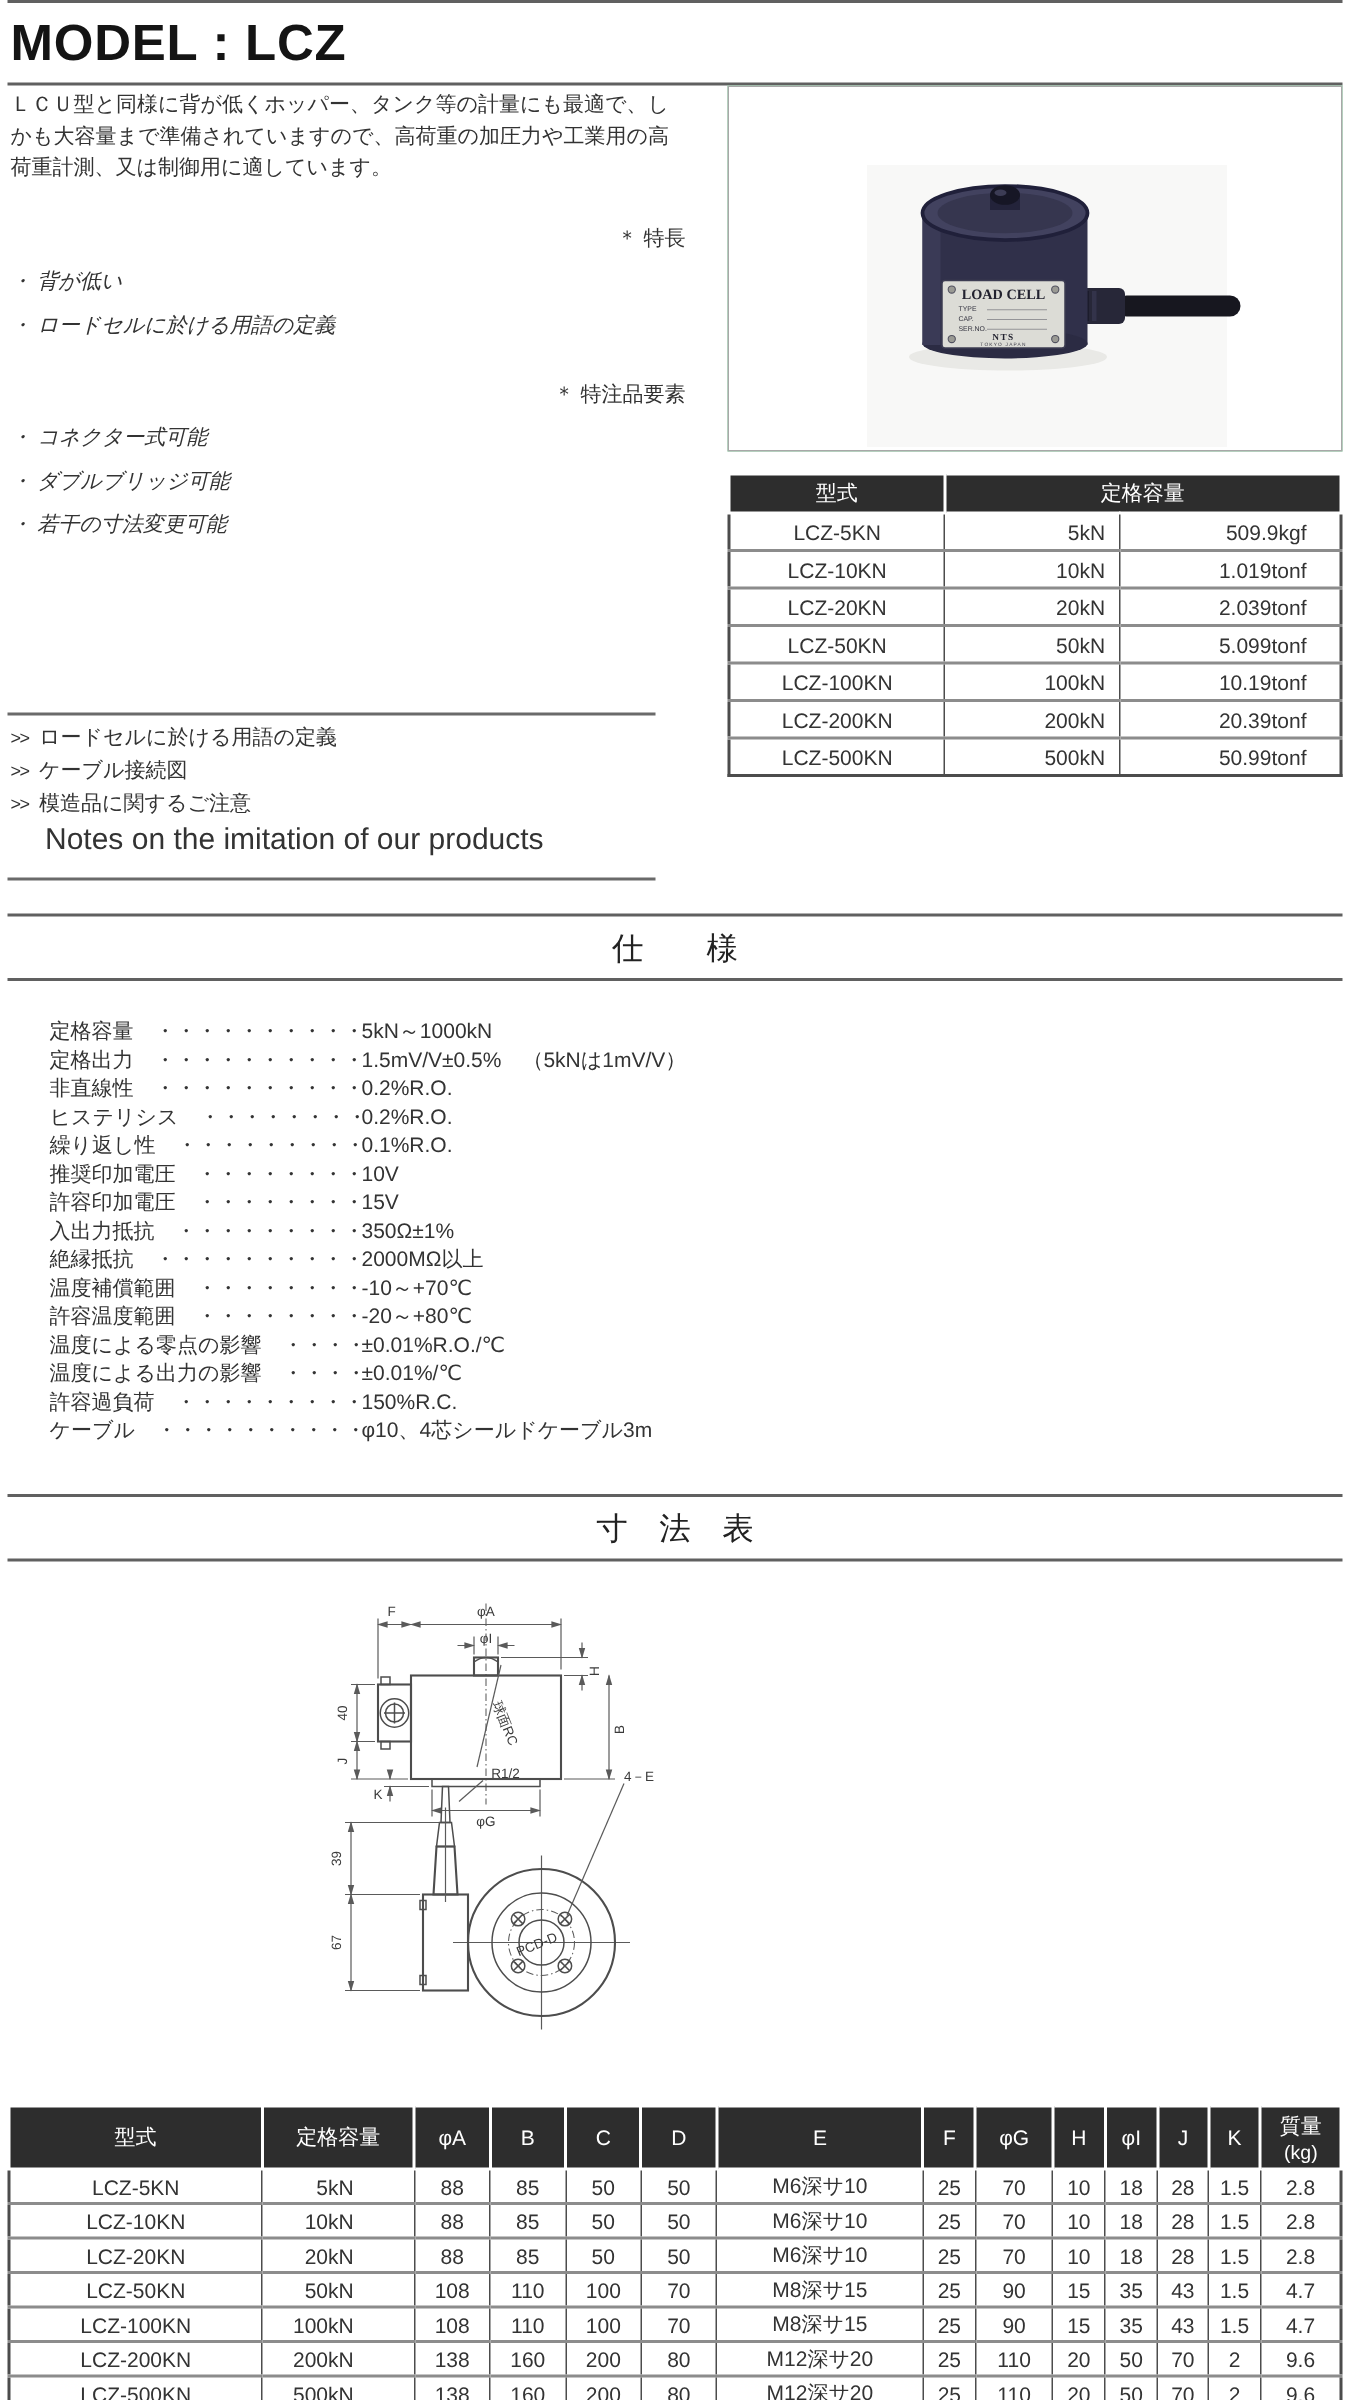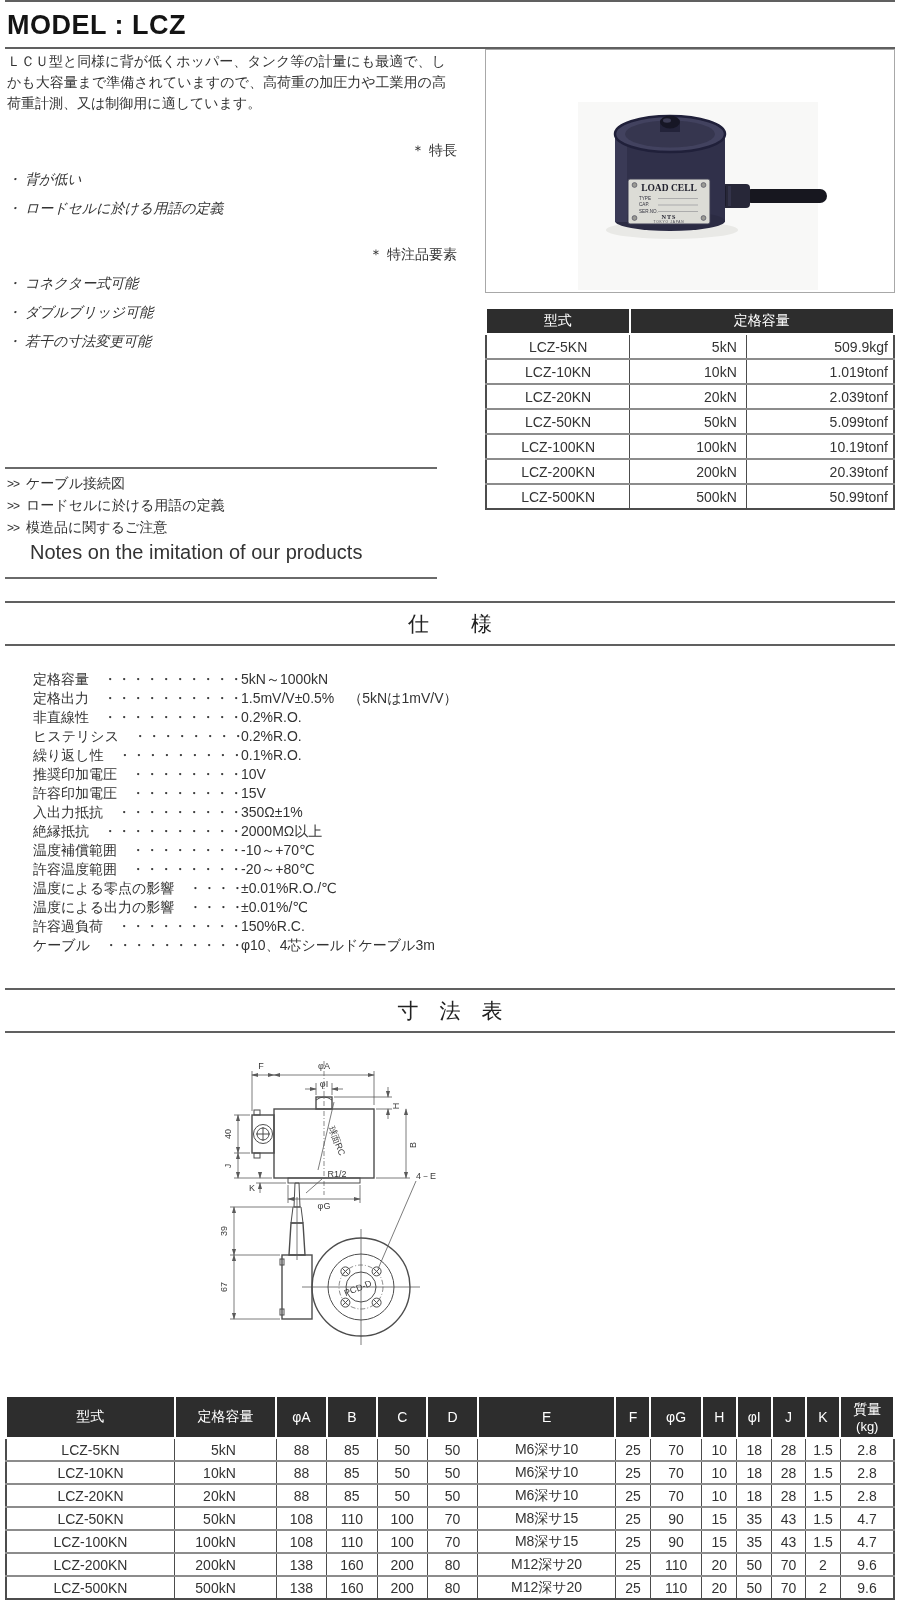--- a/index.html
+++ b/index.html
@@ -5,21 +5,21 @@
   html,body{margin:0;padding:0;background:#fff;}
   body{
     width:900px;height:1600px;overflow:hidden;
     font-family:"Liberation Sans","DejaVu Sans",sans-serif;
     color:#333;-webkit-font-smoothing:antialiased;
   }
   .page{padding:0 5px 0 5px;}
   .rule{border:0;height:2px;background:#606060;margin:0;}
   .rule.thin{height:2px;background:#6a6a6a;}
   h1.title{
-    font-size:27px;font-weight:bold;color:#141414;
+    font-size:34px;font-weight:bold;color:#141414;
     margin:8px 0 6px 2px;letter-spacing:.5px;
   }
   
   .columns{display:flex;}
   .col-left{width:452px;flex:none;}
   .col-right{width:410px;flex:none;margin-left:28px;}
   .intro{font-size:14px;line-height:21px;margin:2px 0 0 2px;color:#333;}
   .list-head{font-size:14px;margin:28px 0 0 2px;text-align:right;}
   .list-item{font-size:14px;margin:11px 0 0 2px;font-style:italic;}
   .rule-links{margin-top:116px;width:432px;}
@@ -41,21 +41,21 @@
   .cap-table th{
     background:#2d2d2d;color:#fff;font-weight:normal;font-size:14px;
     padding:3px 0;border:2px solid #fff;
   }
   .cap-table td{
     border-left:1px solid #4c4c4c;border-top:2px solid #8c8c8c;
     padding:2px 0;height:19px;
   }
   .cap-table td:nth-child(1){text-align:center;}
   .cap-table td:nth-child(2){text-align:right;padding-right:9px;}
-  .cap-table td:nth-child(3){text-align:right;padding-right:5px;}
+  .cap-table td:nth-child(3){text-align:right;padding-right:22px;}
   
   .sec-rule-top{margin-top:22px;}
   h2.sec-title{
     font-size:21px;font-weight:normal;color:#222;text-align:center;
     margin:7px 0 6px 0;
   }
   
   .spec-list{margin:24px 0 0 28px;}
   .spec-row{font-size:14px;line-height:19px;white-space:nowrap;}
   .spec-lhs{display:inline-block;width:208px;overflow:hidden;vertical-align:top;}
@@ -103,22 +103,22 @@
       <p class="list-item">・ 背が低い</p>
       <p class="list-item">・ ロードセルに於ける用語の定義</p>
 
       <p class="list-head">＊ 特注品要素</p>
       <p class="list-item">・ コネクター式可能</p>
       <p class="list-item">・ ダブルブリッジ可能</p>
       <p class="list-item">・ 若干の寸法変更可能</p>
 
       <hr class="rule thin rule-links">
       <div class="links">
+        <p class="link-row"><span class="link-prefix">&gt;&gt;</span><a>ロードセルに於ける用語の定義</a></p>
         <p class="link-row"><span class="link-prefix">&gt;&gt;</span><a>ケーブル接続図</a></p>
-        <p class="link-row"><span class="link-prefix">&gt;&gt;</span><a>ロードセルに於ける用語の定義</a></p>
         <p class="link-row"><span class="link-prefix">&gt;&gt;</span><a>模造品に関するご注意</a></p>
         <p class="link-note">Notes on the imitation of our products</p>
       </div>
       <hr class="rule thin rule-left-end">
     </div>
 
     <div class="col-right">
       <div class="photo-box">
         <svg width="408" height="242" viewBox="0 0 408 242">
           <rect x="0" y="0" width="408" height="242" fill="#ffffff"></rect>

